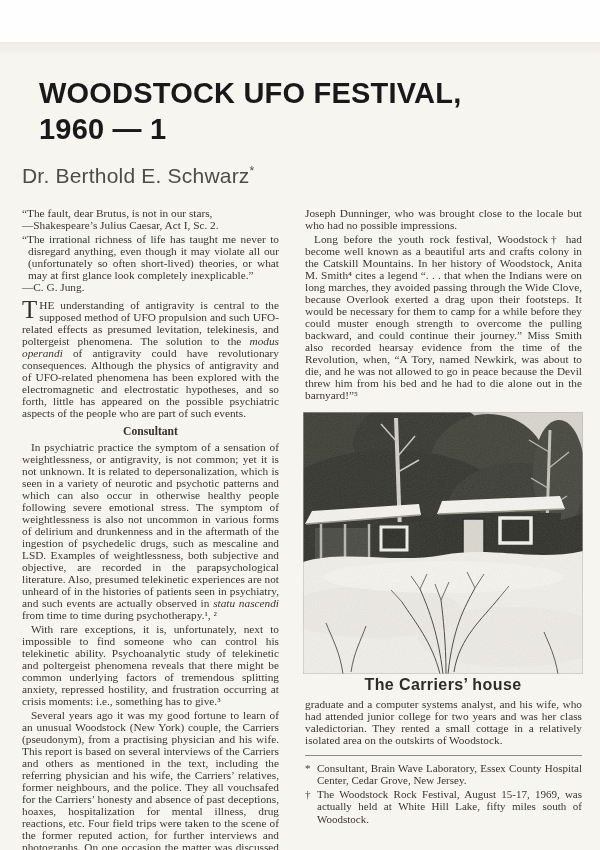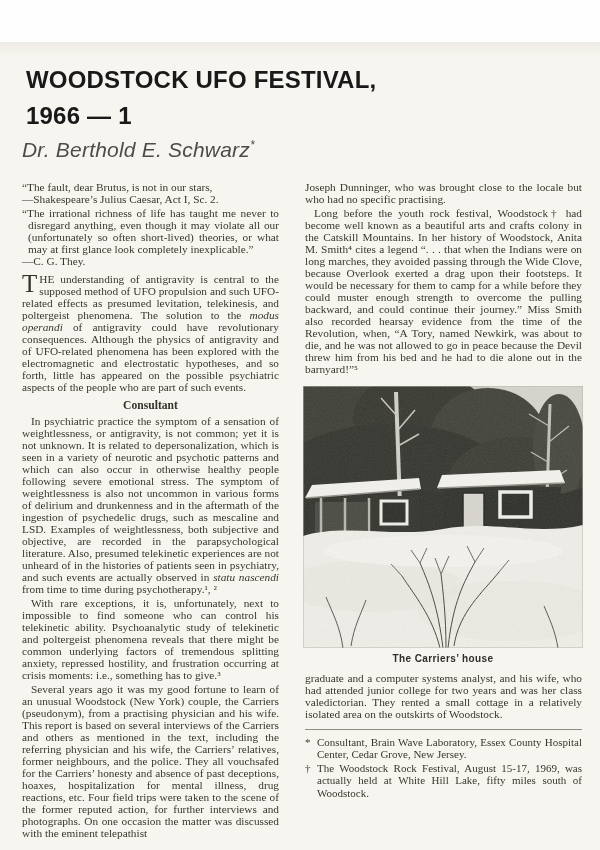--- a/index.html
+++ b/index.html
@@ -13,25 +13,25 @@
     position:absolute;left:0;top:42px;width:600px;height:808px;
     background:linear-gradient(180deg,#edebe4 0%, var(--paper,#f7f5ef) 14px);
     color:var(--ink,#3a362d);
   }
   .content{padding:16px 18px 0 22px;}
 
   
   .title{
     font-family:"Liberation Sans", sans-serif;
     font-weight:bold;color:var(--title_ink,#191919);
-    font-size:24px;line-height:36px;letter-spacing:.2px;margin:4px;
+    font-size:29px;line-height:36px;letter-spacing:.2px;margin:17px;
   }
   .author{
     font-family:"Liberation Sans", sans-serif;
-    font-style:italic;font-size:21px;color:#4c4c4a;
+    font-size:21px;color:#4c4c4a;
     letter-spacing:.2px;
   }
   .author sup{font-size:12px;vertical-align:8px;}
 
   
   .columns{display:flex;gap:26px;margin-top:19px;}
   .col{
     width:277px;font-size:11.3px;line-height:12px;
     text-align:justify;color:var(--ink,#3a362d);
   }
@@ -54,21 +54,21 @@
     text-align:center;font-weight:bold;font-size:11.6px;
     margin:7px 0 3px 0;color:#35312a;
   }
 
   
   figure{margin:11px 0 0 -2px;width:280px;}
   figure svg{display:block;}
   .caption{
     text-align:center;
     font-family:"Liberation Sans", sans-serif;
-    font-weight:bold;font-size:10px;letter-spacing:.4px;
+    font-weight:bold;font-size:16px;letter-spacing:.4px;
     color:#2f2d29;margin:5px 0 7px 0;
   }
 
   
   .footnotes{
     margin-top:9px;border-top:1px solid #8f8c83;padding-top:6px;
     font-size:11px;line-height:12.4px;
   }
   .footnote{display:flex;margin-bottom:1px;}
   .fn-mark{width:12px;flex:0 0 12px;}
@@ -76,54 +76,54 @@
 </style>
 </head>
 <body>
 
 <div class="scan-page">
   <div class="content">
 
     <div>
       <h1 class="title">
         <span style="display:block">WOODSTOCK UFO FESTIVAL,</span>
-        <span style="display:block">1966 — 1</span>
+        <span style="display:block">1960 — 1</span>
       </h1>
       <div class="author">
         <span>Dr. Berthold E. Schwarz</span><sup>*</sup>
       </div>
     </div>
 
     <div class="columns">
 
       <div class="col">
 
         <div class="epigraph">
           <div>“The fault, dear Brutus, is not in our stars,</div>
           <div class="q-attr">—Shakespeare’s Julius Caesar, Act I, Sc. 2.</div>
         </div>
 
         <div class="epigraph">
           <div class="q-hang">“The irrational richness of life has taught me never to disregard anything, even though it may violate all our (unfortunately so often short-lived) theories, or what may at first glance look completely inexplicable.”</div>
-          <div class="q-attr">—C. G. They.</div>
+          <div class="q-attr">—C. G. Jung.</div>
         </div>
 
         <p style="margin-top:6px">
           <span class="dropcap">T</span><span><span>HE understanding of antigravity is central to the supposed method of UFO propulsion and such UFO-related effects as presumed levitation, telekinesis, and poltergeist phenomena. The solution to the </span><span class="it">modus operandi</span><span> of antigravity could have revolutionary consequences. Although the physics of antigravity and of UFO-related phenomena has been explored with the electromagnetic and electrostatic hypotheses, and so forth, little has appeared on the possible psychiatric aspects of the people who are part of such events.</span></span>
         </p>
 
         <h2 class="section-heading">Consultant</h2>
 
         <p class="indent"><span>In psychiatric practice the symptom of a sensation of weightlessness, or antigravity, is not common; yet it is not unknown. It is related to depersonalization, which is seen in a variety of neurotic and psychotic patterns and which can also occur in otherwise healthy people following severe emotional stress. The symptom of weightlessness is also not uncommon in various forms of delirium and drunkenness and in the aftermath of the ingestion of psychedelic drugs, such as mescaline and LSD. Examples of weightlessness, both subjective and objective, are recorded in the parapsychological literature. Also, presumed telekinetic experiences are not unheard of in the histories of patients seen in psychiatry, and such events are actually observed in </span><span class="it">statu nascendi</span><span> from time to time during psychotherapy.¹, ²</span></p>
         <p class="indent">With rare exceptions, it is, unfortunately, next to impossible to find someone who can control his telekinetic ability. Psychoanalytic study of telekinetic and poltergeist phenomena reveals that there might be common underlying factors of tremendous splitting anxiety, repressed hostility, and frustration occurring at crisis moments: i.e., something has to give.³</p>
         <p class="indent">Several years ago it was my good fortune to learn of an unusual Woodstock (New York) couple, the Carriers (pseudonym), from a practising physician and his wife. This report is based on several interviews of the Carriers and others as mentioned in the text, including the referring physician and his wife, the Carriers’ relatives, former neighbours, and the police. They all vouchsafed for the Carriers’ honesty and absence of past deceptions, hoaxes, hospitalization for mental illness, drug reactions, etc. Four field trips were taken to the scene of the former reputed action, for further interviews and photographs. On one occasion the matter was discussed with the eminent telepathist</p>
       </div>
 
       <div class="col">
-        <p>Joseph Dunninger, who was brought close to the locale but who had no specific practising.</p>
+        <p>Joseph Dunninger, who was brought close to the locale but who had no possible impressions.</p>
         <p class="indent">Long before the youth rock festival, Woodstock† had become well known as a beautiful arts and crafts colony in the Catskill Mountains. In her history of Woodstock, Anita M. Smith⁴ cites a legend “. . . that when the Indians were on long marches, they avoided passing through the Wide Clove, because Overlook exerted a drag upon their footsteps. It would be necessary for them to camp for a while before they could muster enough strength to overcome the pulling backward, and could continue their journey.” Miss Smith also recorded hearsay evidence from the time of the Revolution, when, “A Tory, named Newkirk, was about to die, and he was not allowed to go in peace because the Devil threw him from his bed and he had to die alone out in the barnyard!”⁵</p>
 
         <figure>
           <svg width="280" height="262" viewBox="0 0 280 262" xmlns="http://www.w3.org/2000/svg">
             <defs>
               <filter id="grain" x="0" y="0" width="100%" height="100%">
                 <feTurbulence type="fractalNoise" baseFrequency="0.85" numOctaves="2" stitchTiles="stitch"></feTurbulence>
                 <feColorMatrix type="saturate" values="0"></feColorMatrix>
                 <feComponentTransfer>
                     <feFuncA type="linear" slope="0.16" intercept="0"></feFuncA>

